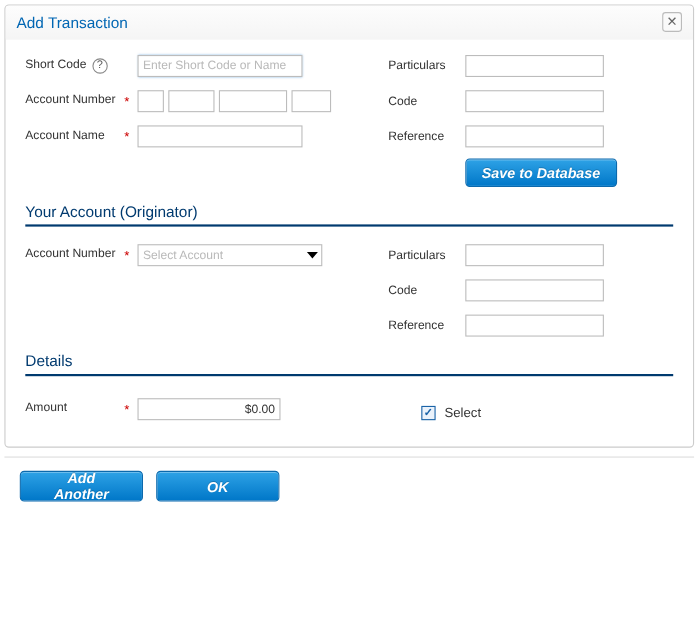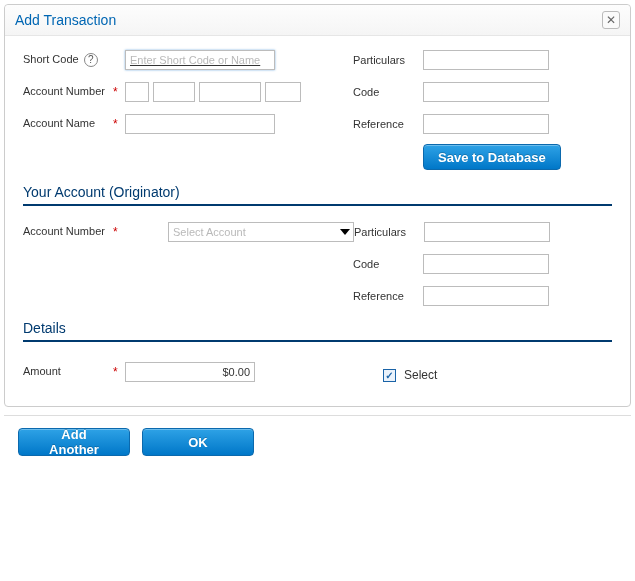--- a/index.html
+++ b/index.html
@@ -66,29 +66,29 @@
     height: 20px;
     border: 1px solid #bcbcbc;
     padding: 1px 4px;
     font-size: 11px;
     color: #333;
     background: #fff;
   }
   input.tb::placeholder { color: #b9b9b9; }
   .tb-wide { width: 150px; }
   .tb-right { width: 126px; }
-  .tb-focus { border: 1px solid #5b9dd9; box-shadow: 0 0 2px rgba(91,157,217,0.8); outline:none;text-decoration:underline; }
+  .tb-focus { border: 1px solid #5b9dd9; box-shadow: 0 0 2px rgba(91,157,217,0.8); outline:none; }
   .acct-group { display:flex; gap:4px; }
   .acct1{width:24px;} .acct2{width:42px;} .acct3{width:62px;} .acct4{width:36px;}
   .help-icon {
     display:inline-flex; align-items:center; justify-content:center;
     width:14px; height:14px; border:1px solid #888; border-radius:50%;
     font-size:10px; color:#555; margin-left:2px; margin-right:2px;
   }
-  .select-wrap { position:relative; width:186px;margin-left:43px; }
+  .select-wrap { position:relative; width:168px; }
   .select {
     width:100%; height:20px; border:1px solid #bcbcbc;
     padding:1px 18px 1px 4px; font-size:11px; color:#b9b9b9; background:#fff;
   }
   .select-caret {
     position:absolute; right:4px; top:50%; transform:translateY(-50%);
     width:0;height:0;border-left:5px solid transparent;border-right:5px solid transparent;
     border-top:6px solid #000;
   }
   .amount { width:130px; text-align:right; padding-right:6px; }
@@ -98,20 +98,21 @@
     font-size:10px; color:#1a63a7; font-weight:bold;
   }
   .btn {
     height:28px; border-radius:4px; padding:0 18px; font-size:13px; font-weight:bold;
     cursor:pointer; border:1px solid transparent; display:inline-flex; align-items:center; justify-content:center;
   }
   .btn-blue {
     background: linear-gradient(#2ea2e6,#0077c8);
     color:#fff; border:1px solid #0b69ad; text-shadow:0 -1px 0 rgba(0,0,0,0.2);
     box-shadow: inset 0 1px 0 rgba(255,255,255,0.3);
+    font-style: italic;
   }
   .btn-blue-sm { height:26px; font-size:13px; padding:0 14px; }
   .btn-gray {
     background: linear-gradient(#fefefe,#e6e6e6);
     color:#0a4f85; border:1px solid #b5b5b5;
   }
   .save-row { display:flex; justify-content:flex-start; padding-left:330px; margin-top:4px; margin-bottom:4px; }
   .save-row .label-r { flex:0 0 70px; }
   .footer {
     border-top:1px solid #ddd; margin:8px 4px 10px 4px; padding:12px 14px 4px 14px;

